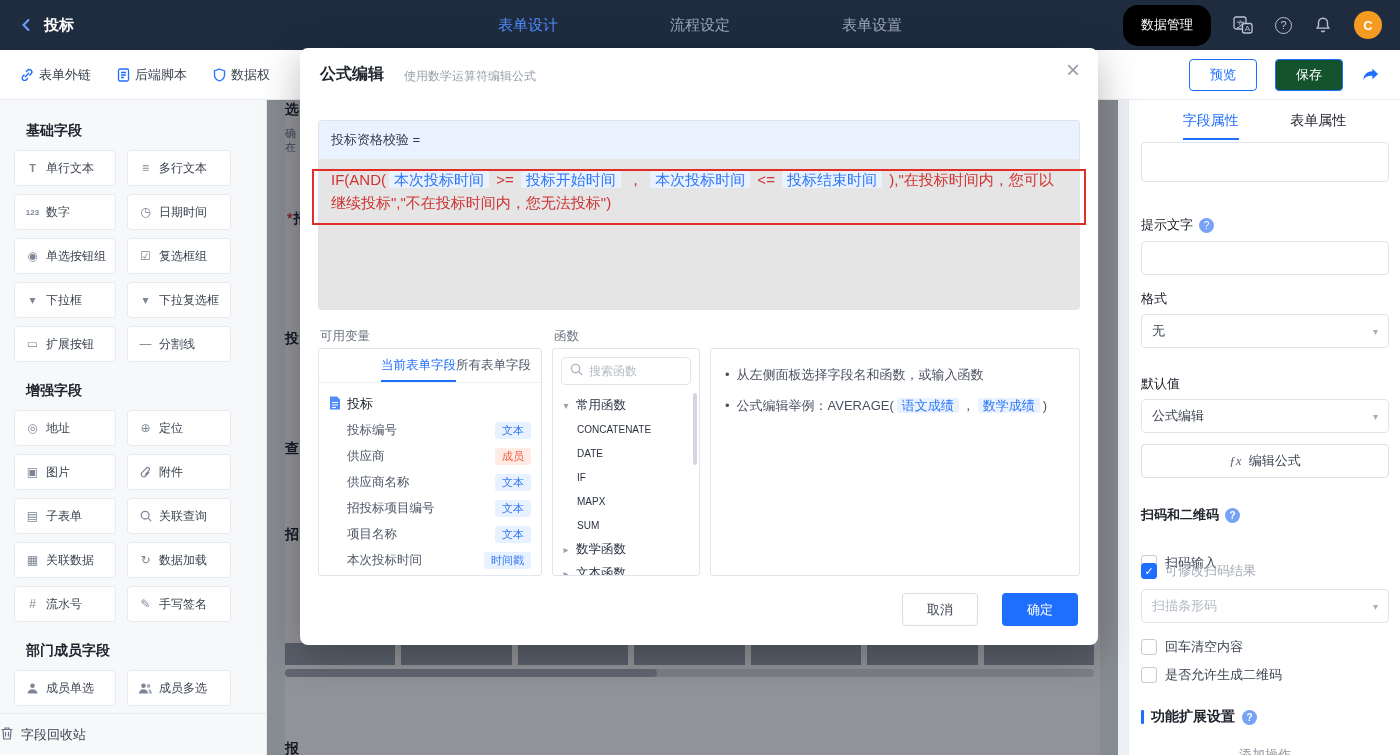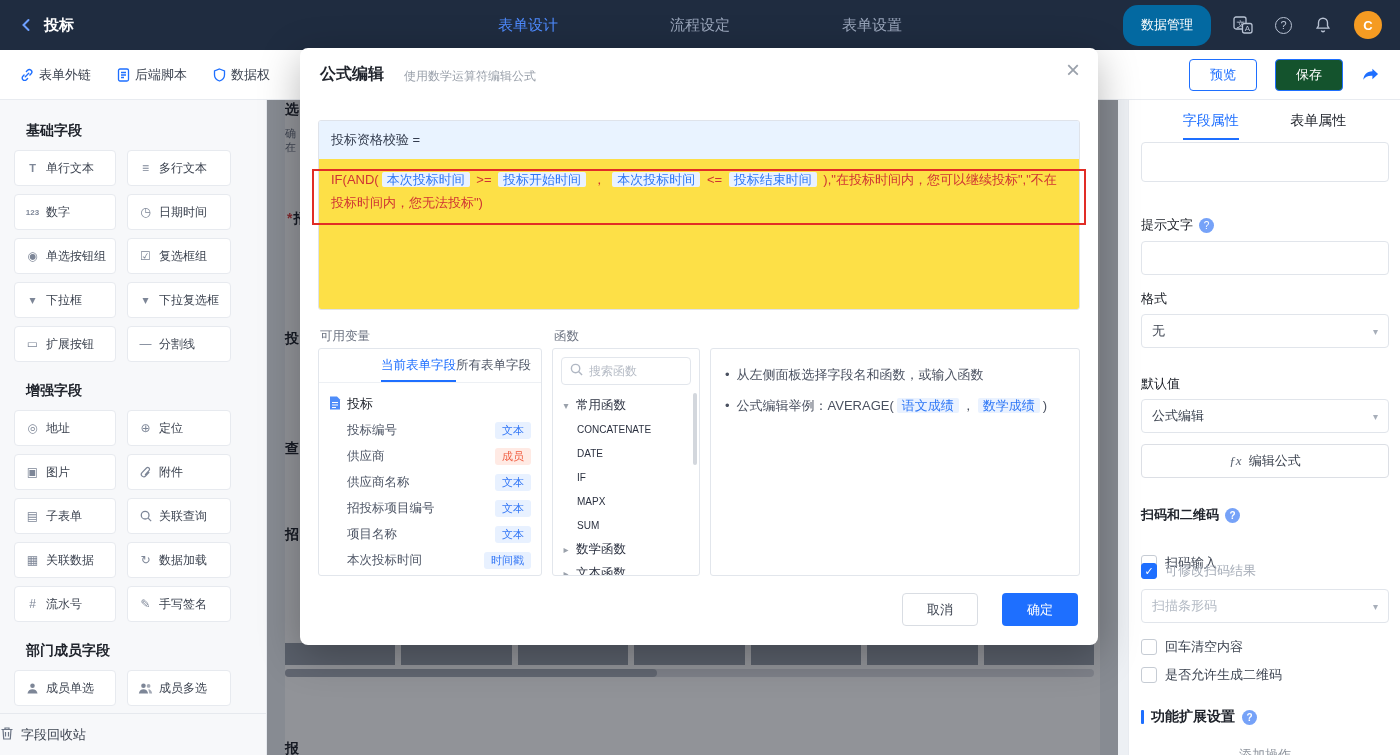--- a/index.html
+++ b/index.html
@@ -7,21 +7,21 @@
 .screen{position:relative;width:1400px;height:755px;overflow:hidden;background:#edf0f4}
 
 .topbar{position:absolute;left:0;top:0;right:0;height:50px;background:#1f2c40;z-index:6;display:flex;align-items:center;justify-content:space-between;padding:0 18px}
 .tb-left{display:flex;align-items:center;gap:10px}
 .back{display:flex;cursor:pointer}
 .tb-title{color:#fff;font-size:15px;font-weight:bold}
 .tb-tabs{position:absolute;left:50%;transform:translateX(-50%);display:flex;gap:112px}
 .nav-tab{color:#9aa6bb;font-size:15px;cursor:pointer;white-space:nowrap}
 .nav-tab.active{color:#4e8bff}
 .tb-right{display:flex;align-items:center;gap:22px}
-.pill{height:41px;padding:0 18px;border:none;border-radius:15px;background:#0369a1;color:#fff;font-size:13px;cursor:pointer}
+.pill{height:41px;padding:0 18px;border:none;border-radius:15px;background:#000000;color:#fff;font-size:13px;cursor:pointer}
 .tb-ic{display:flex;align-items:center;cursor:pointer}
 .ring-q{width:17px;height:17px;border:1.5px solid #b9c3d4;border-radius:50%;color:#b9c3d4;font-size:11px;display:inline-flex;align-items:center;justify-content:center;cursor:pointer}
 .avatar{width:28px;height:28px;border-radius:50%;background:#f59b22;color:#fff;display:flex;align-items:center;justify-content:center;font-size:13px;font-weight:bold;cursor:pointer}
 
 .toolbar{position:absolute;left:0;top:50px;right:0;height:50px;background:#fff;border-bottom:1px solid #e8ebf0;display:flex;align-items:center;justify-content:space-between;padding:0 20px;z-index:1}
 .tool-left{display:flex;gap:26px}
 .tool-item{display:flex;align-items:center;gap:5px;color:#3c4350;cursor:pointer;white-space:nowrap}
 .t-ico{display:inline-flex;align-items:center;color:#1e6fff}
 .tool-right{display:flex;align-items:center;gap:18px}
 .btn-outline{height:32px;padding:0 20px;background:#fff;border:1px solid #1e6fff;color:#1e6fff;border-radius:4px;font-size:13px;cursor:pointer}
@@ -68,21 +68,21 @@
 .p-sec{position:absolute;left:12px;display:flex;align-items:center;gap:7px;font-weight:bold;color:#20242c;font-size:14px}
 .p-sec .bar{width:3px;height:14px;background:#1e6fff;border-radius:1px}
 .p-add{position:absolute;left:12px;width:248px;text-align:center;color:#8f959e}
 
 .modal{position:absolute;left:300px;top:48px;width:798px;height:597px;background:#fff;border-radius:8px;box-shadow:0 10px 40px rgba(0,0,0,.28);z-index:10}
 .m-title{position:absolute;left:20px;top:16px;font-size:16px;font-weight:bold;color:#20242c}
 .m-sub{position:absolute;left:104px;top:20px;font-size:12px;color:#9aa1ab}
 .m-close{position:absolute;right:18px;top:10px;font-size:24px;color:#9aa1ab;cursor:pointer;line-height:1}
 .fwrap{position:absolute;left:18px;right:18px;top:72px;border:1px solid #dfe3ea;border-radius:3px;overflow:hidden}
 .fhead{height:38px;background:#e9f3ff;display:flex;align-items:center;padding:0 12px;color:#333c4e;font-size:13px}
-.fbody{height:150px;background:#fde047;padding:9px 12px;font-size:13px;line-height:23px;color:#cf3333;white-space:pre-wrap;cursor:text}
+.fbody{height:150px;background:#e5e5e5;padding:9px 12px;font-size:15px;line-height:23px;color:#cf3333;white-space:pre-wrap;cursor:text}
 .fchip{color:#2e77f6;background:#eaf2ff;border-radius:2px;padding:0 5px;margin:0 3px}
 .red-annot{position:absolute;left:12px;top:121px;width:774px;height:56px;border:2px solid #e12d26;pointer-events:none}
 .col-label{position:absolute;top:280px;color:#6b7280;font-size:12.5px}
 .panel{position:absolute;top:300px;height:228px;border:1px solid #e2e6ec;border-radius:3px;background:#fff;overflow:hidden}
 .panel.vars{left:18px;width:224px}
 .panel.funcs{left:252px;width:148px}
 .panel.help{left:410px;width:370px;padding:14px}
 .v-tabs{height:34px;border-bottom:1px solid #edf0f4;display:flex;align-items:stretch;justify-content:flex-end;padding:0 10px}
 .v-tab{font-size:12.5px;color:#4e5666;display:flex;align-items:center;cursor:pointer}
 .v-tab.active{color:#1e6fff;box-shadow:inset 0 -2px 0 #1e6fff}

